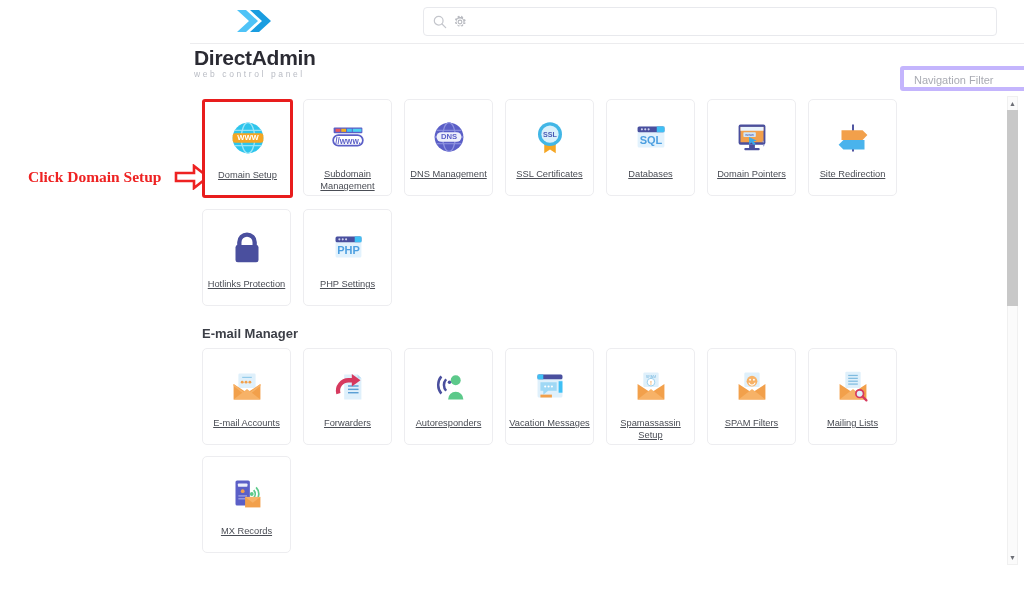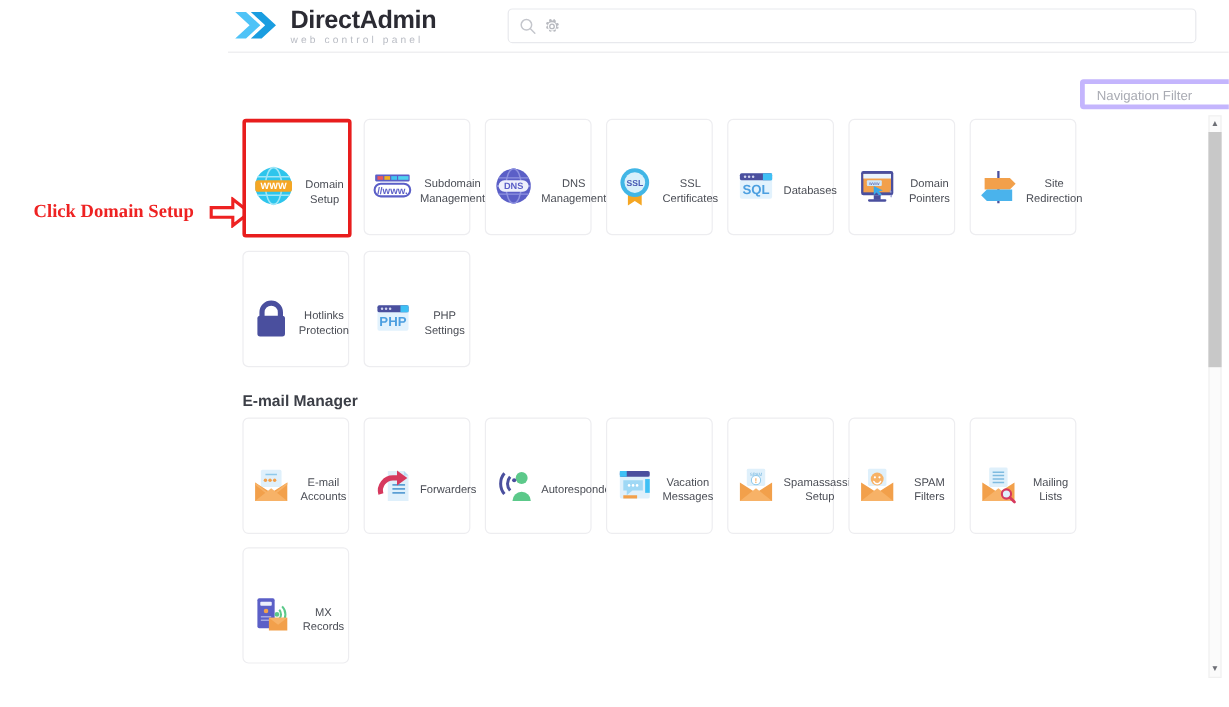--- a/index.html
+++ b/index.html
@@ -11,21 +11,21 @@
   }
   .page { position: relative; width: 1024px; height: 589px; background:#fff; }
 
   
   .header {
     position: absolute; top: 0; left: 0; width: 1024px; height: 44px;
     background: #ffffff;
   }
   .logo-wrap {
     position: absolute; left: 194px; top: 4px;
-    display: flex; align-items: center; gap: 8px;
+    display: flex; align-items: center; gap: 8px; flex-direction: column;
   }
   .logo-mark { width: 40px; height: 34px; flex: none; }
   .logo-text { line-height: 1; padding-top: 1px; }
   .logo-title {
     font-size: 21px; font-weight: bold; color: #2b2b33;
     letter-spacing: -0.3px; white-space: nowrap;
   }
   .logo-title .thin { font-weight: bold; }
   .logo-sub {
     font-size: 8.5px; color: #b9bcc4; letter-spacing: 2.6px;
@@ -78,37 +78,38 @@
     margin: 9px 0 0 12px;
   }
   .tile-row {
     display: flex; flex-wrap: wrap; gap: 0px;
     margin-left: 12px; margin-top: 7px;
   }
   .tile {
     width: 89px; height: 97px;
     border: 1px solid #ededf0; border-radius: 5px;
     background: #fff; margin-right: 12px; margin-bottom: 11px;
-    display: flex; flex-direction: row; align-items: center;
+    display: flex; flex-direction: column; align-items: center;
     justify-content: flex-start; cursor: pointer; position: relative;
     padding-top: 14px;
   }
   .tile.highlight {
     border: 3px solid #e81d1d; border-radius: 3px;
     width: 91px; height: 99px; margin-right: 10px;
   }
   .tile-icon {
     width: 46px; height: 46px;
     display: flex; align-items: center; justify-content: center;
   }
   .tile.highlight .tile-icon { margin-top: -1px; }
   .tile-label {
     font-size: 9.3px; color: #4a4d55; text-align: center;
     line-height: 12px; margin-top: 8px; width: 84px;
     font-weight: normal;
+    text-decoration: underline;
   }
 
   
   .annot {
     position: absolute; left: 28px; top: 163px;
     display: flex; align-items: center; gap: 12px;
   }
   .annot-text {
     font-family: "Liberation Serif", "DejaVu Serif", serif;
     font-size: 15.5px; font-weight: bold; color: #ee2222;

